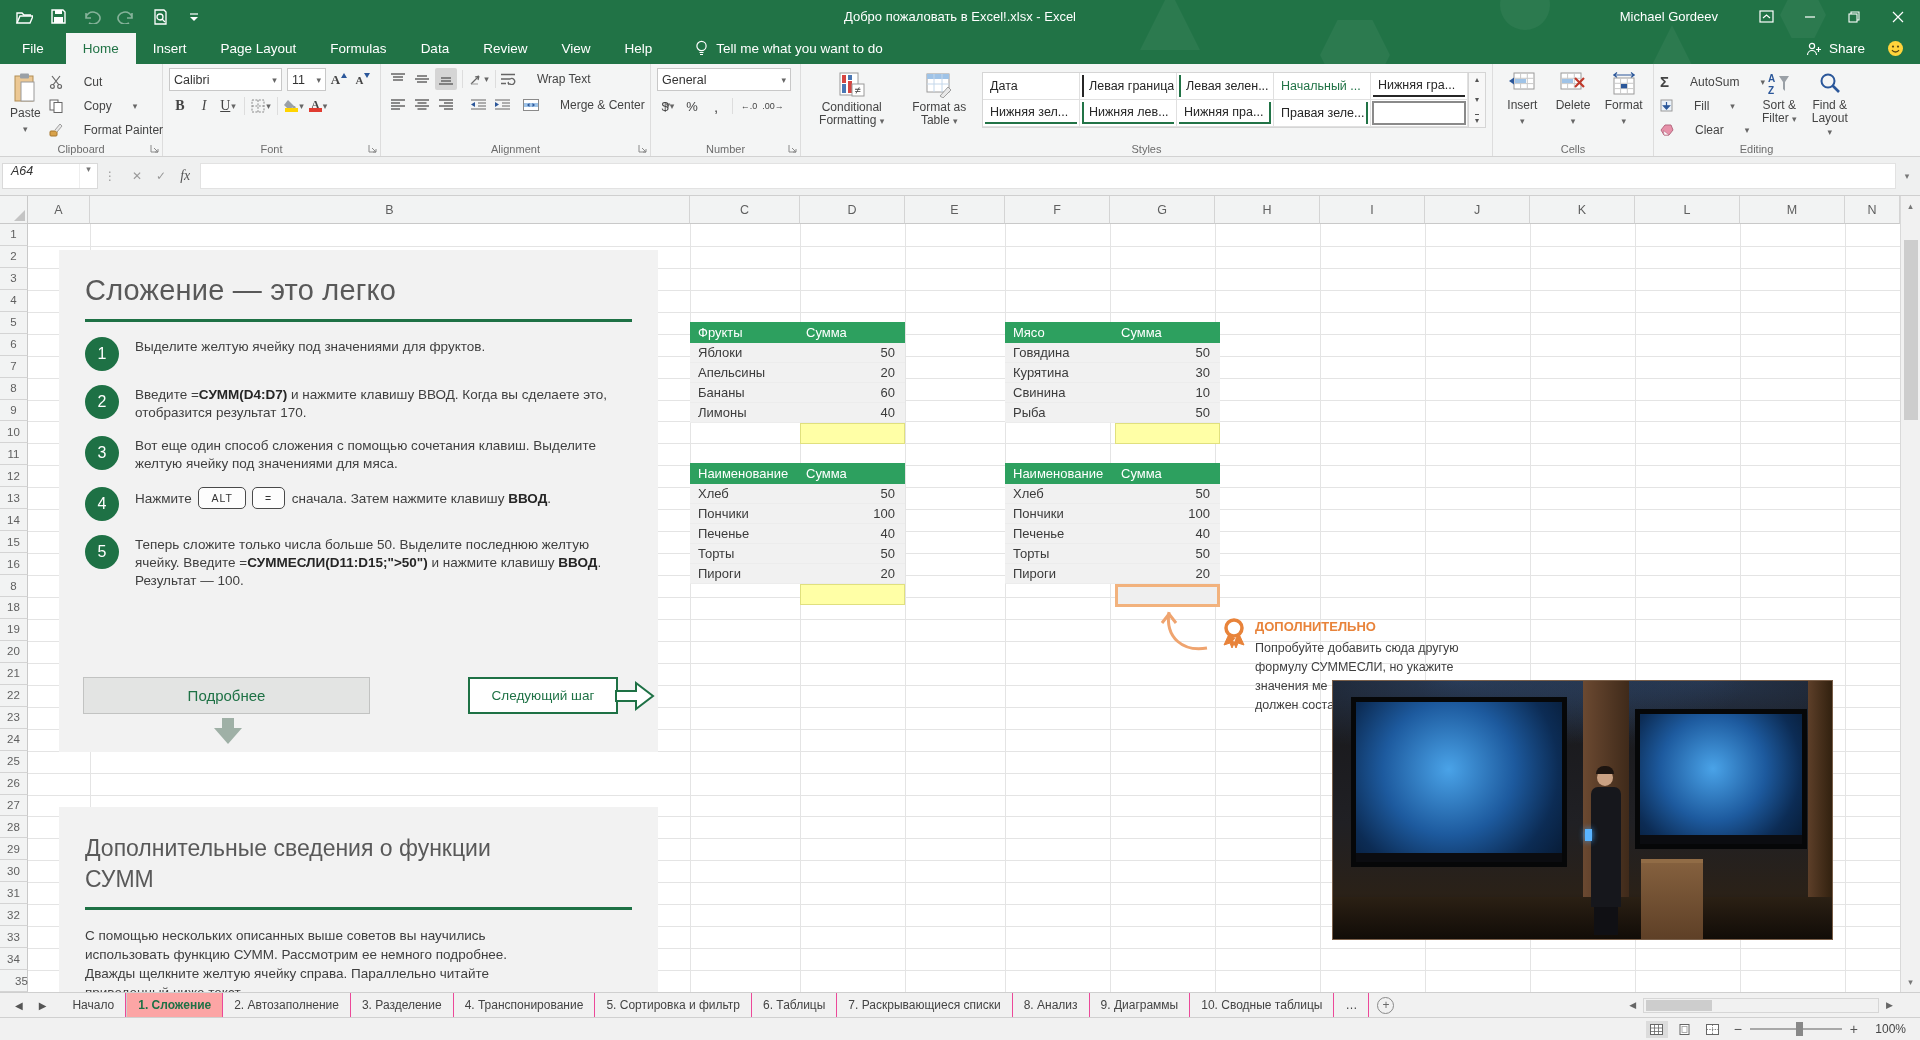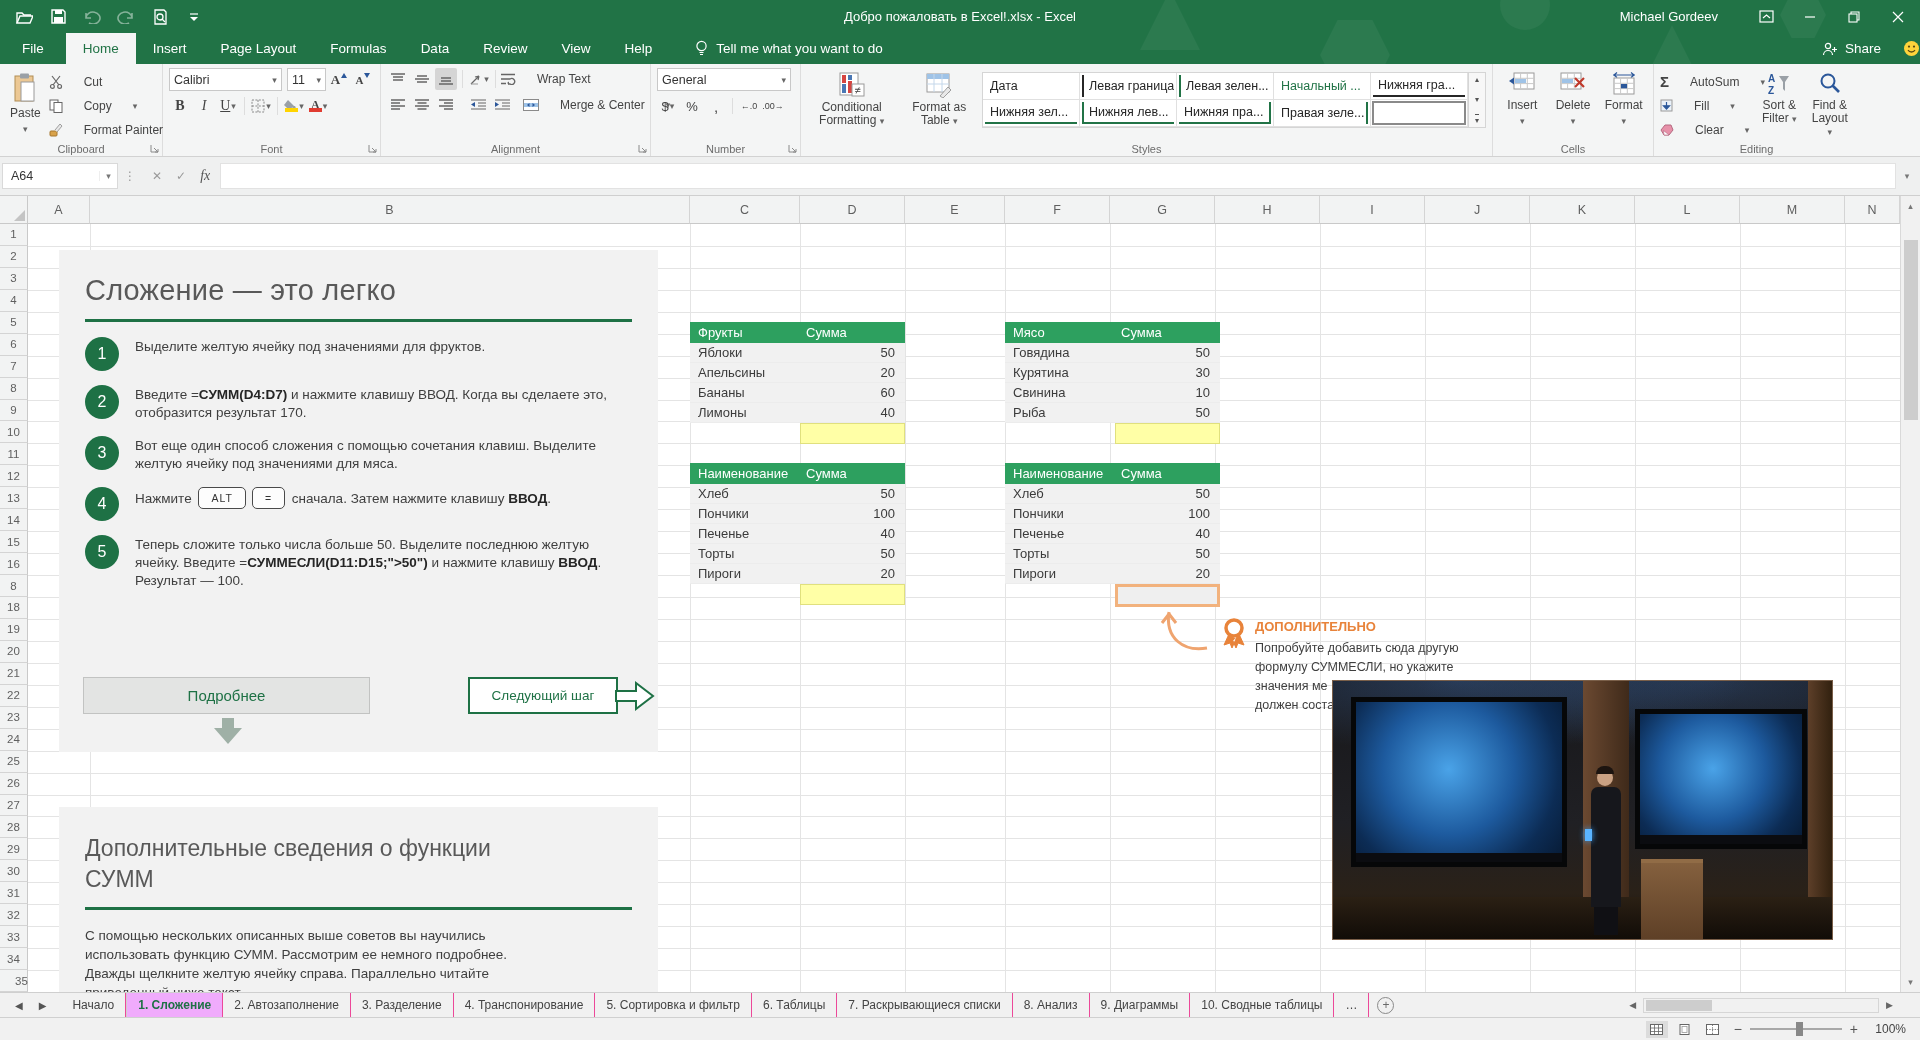--- a/index.html
+++ b/index.html
@@ -24,21 +24,21 @@
   .tb-right{position:absolute;right:0;top:0;height:33px;display:flex;align-items:center;}
   .tb-user{font-size:13px;margin-right:26px;}
   .winbtn{width:44px;height:33px;display:flex;align-items:center;justify-content:center;}
 
   
   .tabsrow{position:absolute;left:0;top:33px;width:1920px;height:31px;background:var(--green);display:flex;align-items:stretch;color:#fff;z-index:19;}
   .file-tab{padding:0 22px;display:flex;align-items:center;font-size:13.5px;}
   .rtab{padding:0 17px;display:flex;align-items:center;font-size:13.5px;}
   .rtab.active{background:#f4f5f5;color:var(--green);}
   .tellme{display:flex;align-items:center;gap:8px;font-size:13.5px;margin-left:26px;}
-  .tr-right{position:absolute;right:0;top:0;height:31px;display:flex;align-items:center;gap:22px;}
+  .tr-right{position:absolute;right:16px;top:0;height:31px;display:flex;align-items:center;gap:22px;}
   .sharebox{display:flex;align-items:center;gap:7px;font-size:13.5px;}
 
   
   .ribbon{position:absolute;left:0;top:64px;width:1920px;height:93px;background:#f4f5f5;border-bottom:1px solid #d2d2d2;display:flex;z-index:18;}
   .grp{position:relative;height:100%;border-right:1px solid #dddddd;padding:4px 6px 16px 6px;display:flex;gap:4px;}
   .grp-label{position:absolute;bottom:1px;left:0;right:0;text-align:center;font-size:11px;color:#6c6c6c;}
   .launcher{position:absolute;right:3px;bottom:3px;}
   .bigbtn{display:flex;flex-direction:column;align-items:center;justify-content:flex-start;gap:3px;padding:4px 4px 0;font-size:12px;color:#444;text-align:center;line-height:13px;}
   .bigbtn .dd{color:#666;font-size:9px;}
   .smallcol{display:flex;flex-direction:column;justify-content:flex-start;gap:3px;padding-top:3px;}
@@ -60,21 +60,21 @@
   .st-left-green{border-left:2px solid var(--green);}
   .st-right-green{border-right:2px solid var(--green);}
   .st-bottom-black{border-bottom:2px solid #262626;}
   .st-bottom-green{border-bottom:2px solid var(--green);}
   .st-green-text{color:var(--green);}
   .st-selected{outline:2px solid #8a8a8a;outline-offset:-1px;}
   .gal-scroll{width:17px;height:56px;margin-top:4px;border:1px solid #d5d5d5;border-left:none;background:#f7f7f7;display:flex;flex-direction:column;align-items:center;justify-content:space-between;padding:2px 0;font-size:8px;color:#555;}
 
   
   .fbar{position:absolute;left:0;top:157px;width:1920px;height:39px;background:#eff0f0;border-bottom:1px solid #cfcfcf;display:flex;align-items:center;padding:0 2px;z-index:17;}
-  .namebox{width:116px;height:26px;background:#fff;border:1px solid #d9d9d9;display:flex;align-items:center;font-size:12.5px;color:#333;padding-left:8px;justify-content:space-between;}
+  .namebox{width:96px;height:26px;background:#fff;border:1px solid #d9d9d9;display:flex;font-size:12.5px;color:#333;padding-left:8px;justify-content:space-between;font-style:italic;}
   .nb-dd{width:18px;text-align:center;color:#777;font-size:9px;border-left:1px solid #eee;}
   .fb-dots{color:#9a9a9a;padding:0 6px;font-size:12px;}
   .fb-btns{display:flex;align-items:center;gap:14px;padding:0 10px;color:#9a9a9a;}
   .fx{font-family:"Liberation Serif","DejaVu Serif",serif;font-style:italic;color:#555;font-size:14px;}
   .fb-input{flex:1;height:26px;background:#fff;border:1px solid #e2e2e2;}
   .fb-exp{width:22px;text-align:center;color:#777;font-size:9px;}
 
   
   .corner{position:absolute;left:0;top:196px;width:28px;height:28px;background:#f2f3f3;border-right:1px solid #c9c9c9;border-bottom:1px solid #c9c9c9;z-index:10;}
   .corner:after{content:"";position:absolute;right:2px;bottom:2px;border-left:11px solid transparent;border-bottom:11px solid #c4c4c4;}
@@ -139,21 +139,21 @@
   
   .vscroll{position:absolute;left:1900px;top:196px;width:20px;height:796px;background:#f1f1f1;border-left:1px solid #d9d9d9;z-index:8;}
   .vs-btn{height:20px;display:flex;align-items:center;justify-content:center;color:#777;font-size:9px;}
   .vs-thumb{position:absolute;left:3px;top:44px;width:14px;height:180px;background:#cdcdcd;}
 
   
   .tabbar{position:absolute;left:0;top:992px;width:1920px;height:25px;background:#f1f1f1;border-top:1px solid #cfcfcf;display:flex;align-items:stretch;z-index:21;font-size:12px;color:#444;}
   .nav-arrows{display:flex;align-items:center;gap:2px;padding:0 8px;color:#555;font-size:10px;}
   .navbtn{padding:0 7px;}
   .sheettab{display:flex;align-items:center;padding:0 11px;border-right:1px solid #ec4899;white-space:nowrap;}
-  .sheettab.active{background:#f0abfc;color:var(--green2);font-weight:bold;border-left:1px solid #cfcfcf;}
+  .sheettab.active{background:#fca5a5;color:var(--green2);font-weight:bold;border-left:1px solid #cfcfcf;}
   .newsheet{width:17px;height:17px;border:1px solid #8a8a8a;border-radius:50%;color:#6a6a6a;display:flex;align-items:center;justify-content:center;font-size:12px;margin:auto 8px;}
   .hscroll{display:flex;align-items:center;margin-left:auto;margin-right:22px;gap:2px;}
   .hs-track{width:236px;height:15px;background:#f1f1f1;border:1px solid #d6d6d6;position:relative;}
   .hs-thumb{position:absolute;left:2px;top:1px;width:66px;height:11px;background:#cdcdcd;}
   .hsbtn{color:#666;font-size:9px;padding:0 5px;}
 
   
   .statusbar{position:absolute;left:0;top:1017px;width:1920px;height:23px;background:#f1f1f1;border-top:1px solid #d0d0d0;display:flex;align-items:center;z-index:21;}
   .sb-right{margin-left:auto;display:flex;align-items:center;gap:10px;padding-right:14px;}
   .viewicons{display:flex;gap:6px;align-items:center;}

